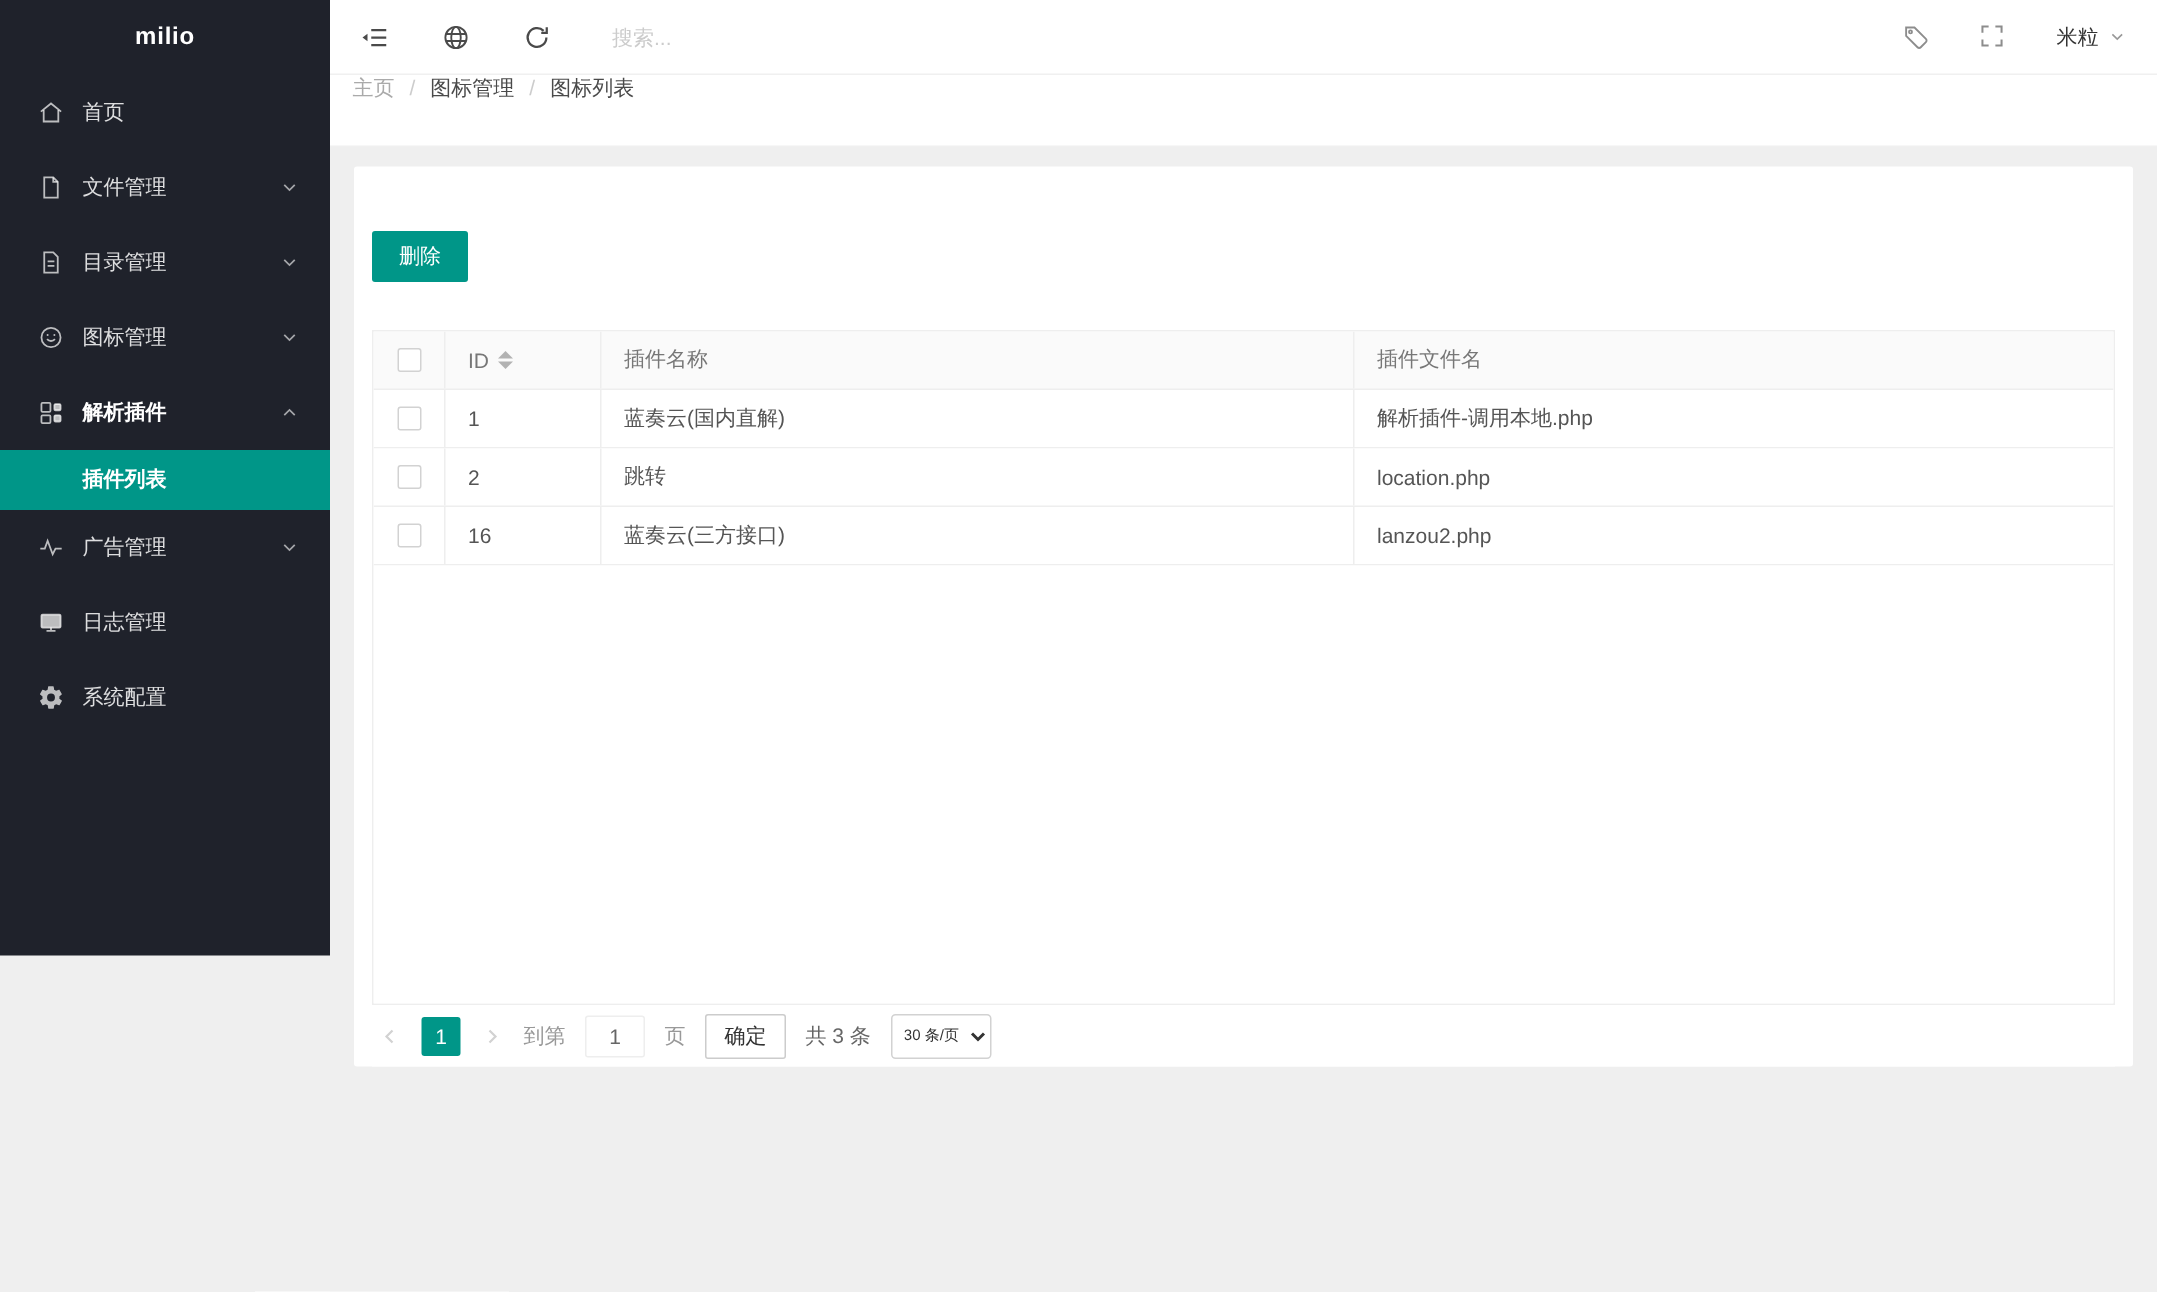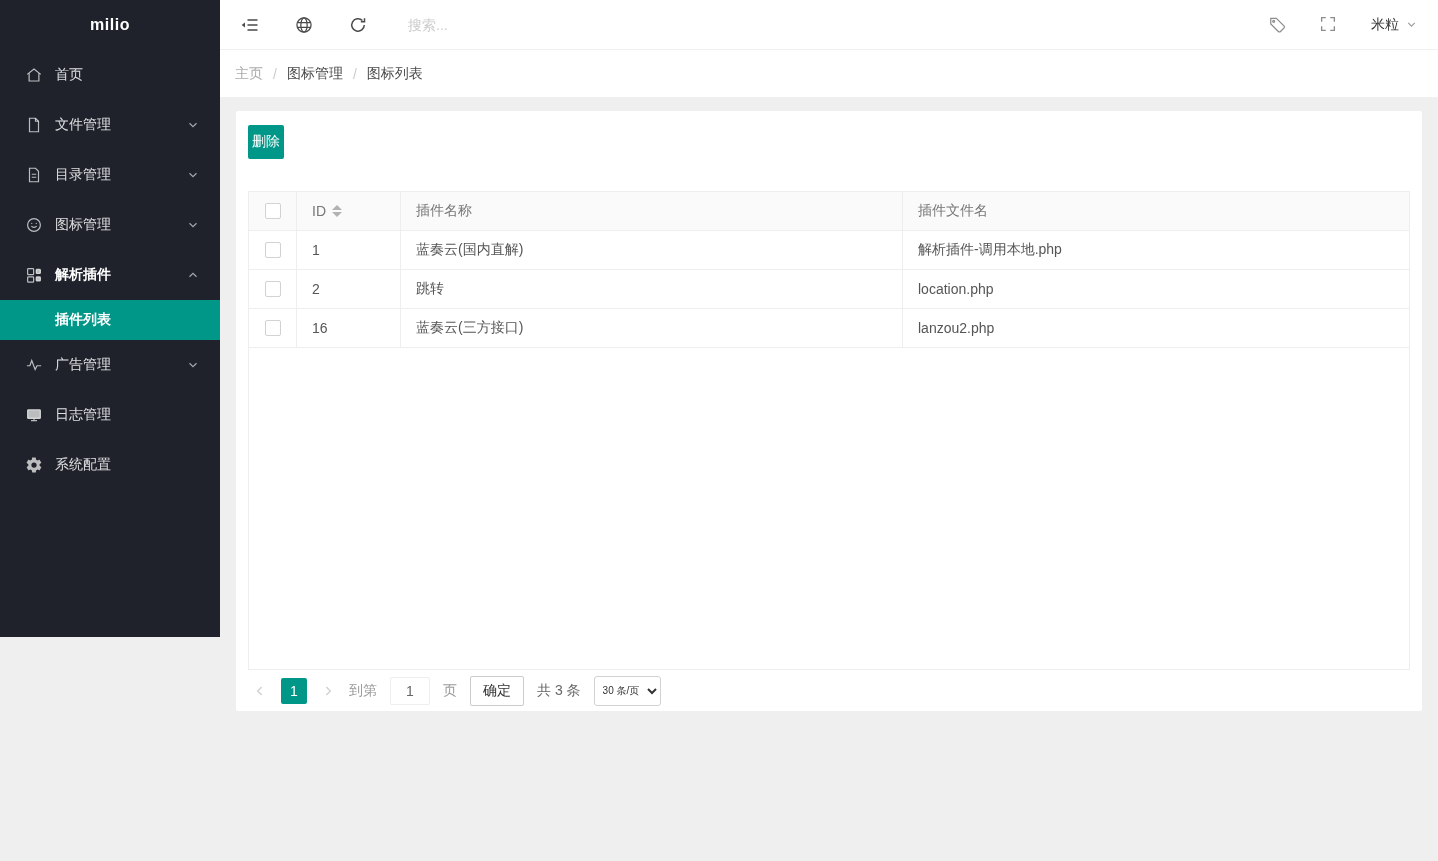--- a/index.html
+++ b/index.html
@@ -51,37 +51,38 @@
   }
   .search-input::placeholder { color:#ccc; }
   .tb-right { margin-left:auto; display:flex; align-items:center; gap:32px; }
   .tb-icon.dim { color:#8d8d8d; }
   .user-box { display:flex; align-items:center; gap:6px; cursor:pointer; }
   .user-name { color:#333; font-size:14px; }
   .user-chev { color:#999; }
 
   .breadcrumb {
     height:48px; background:#fff; border-bottom:1px solid #f0f0f0;
-    display:flex; align-items:center; padding:0 15px; gap:10px; font-size:14px;
+    display:flex; padding:0 15px; gap:10px; font-size:14px;
   }
   .bc-home { color:#aaa; cursor:pointer; }
   .bc-sep { color:#ccc; }
   .bc-item { color:#4a4a4a; }
 
   .content { flex:1; background:#efefef; padding:13px 16px; overflow:hidden; }
 
   .card {
     background:#fff; height:600px; border-radius:2px;
     padding:14px 12px 0 12px; display:flex; flex-direction:column;
   }
   .btn-delete {
     align-self:flex-start;
     background:#009688; color:#fff; border:none; border-radius:2px;
-    font-size:14px; height:34px; padding:0 4px; cursor:pointer;
+    font-size:14px; height:34px; padding:0 18px; cursor:pointer;
     font-family:Liberation Sans, sans-serif;
+    margin-top:29px;
   }
 
   
   .table-box {
     margin-top:32px; flex:1; border:1px solid #eee;
     display:flex; flex-direction:column; overflow:hidden;
   }
   .t-row { display:flex; border-bottom:1px solid #eee; background:#fff; }
   .t-row.t-head { background:#fafafa; }
   .t-cell {

